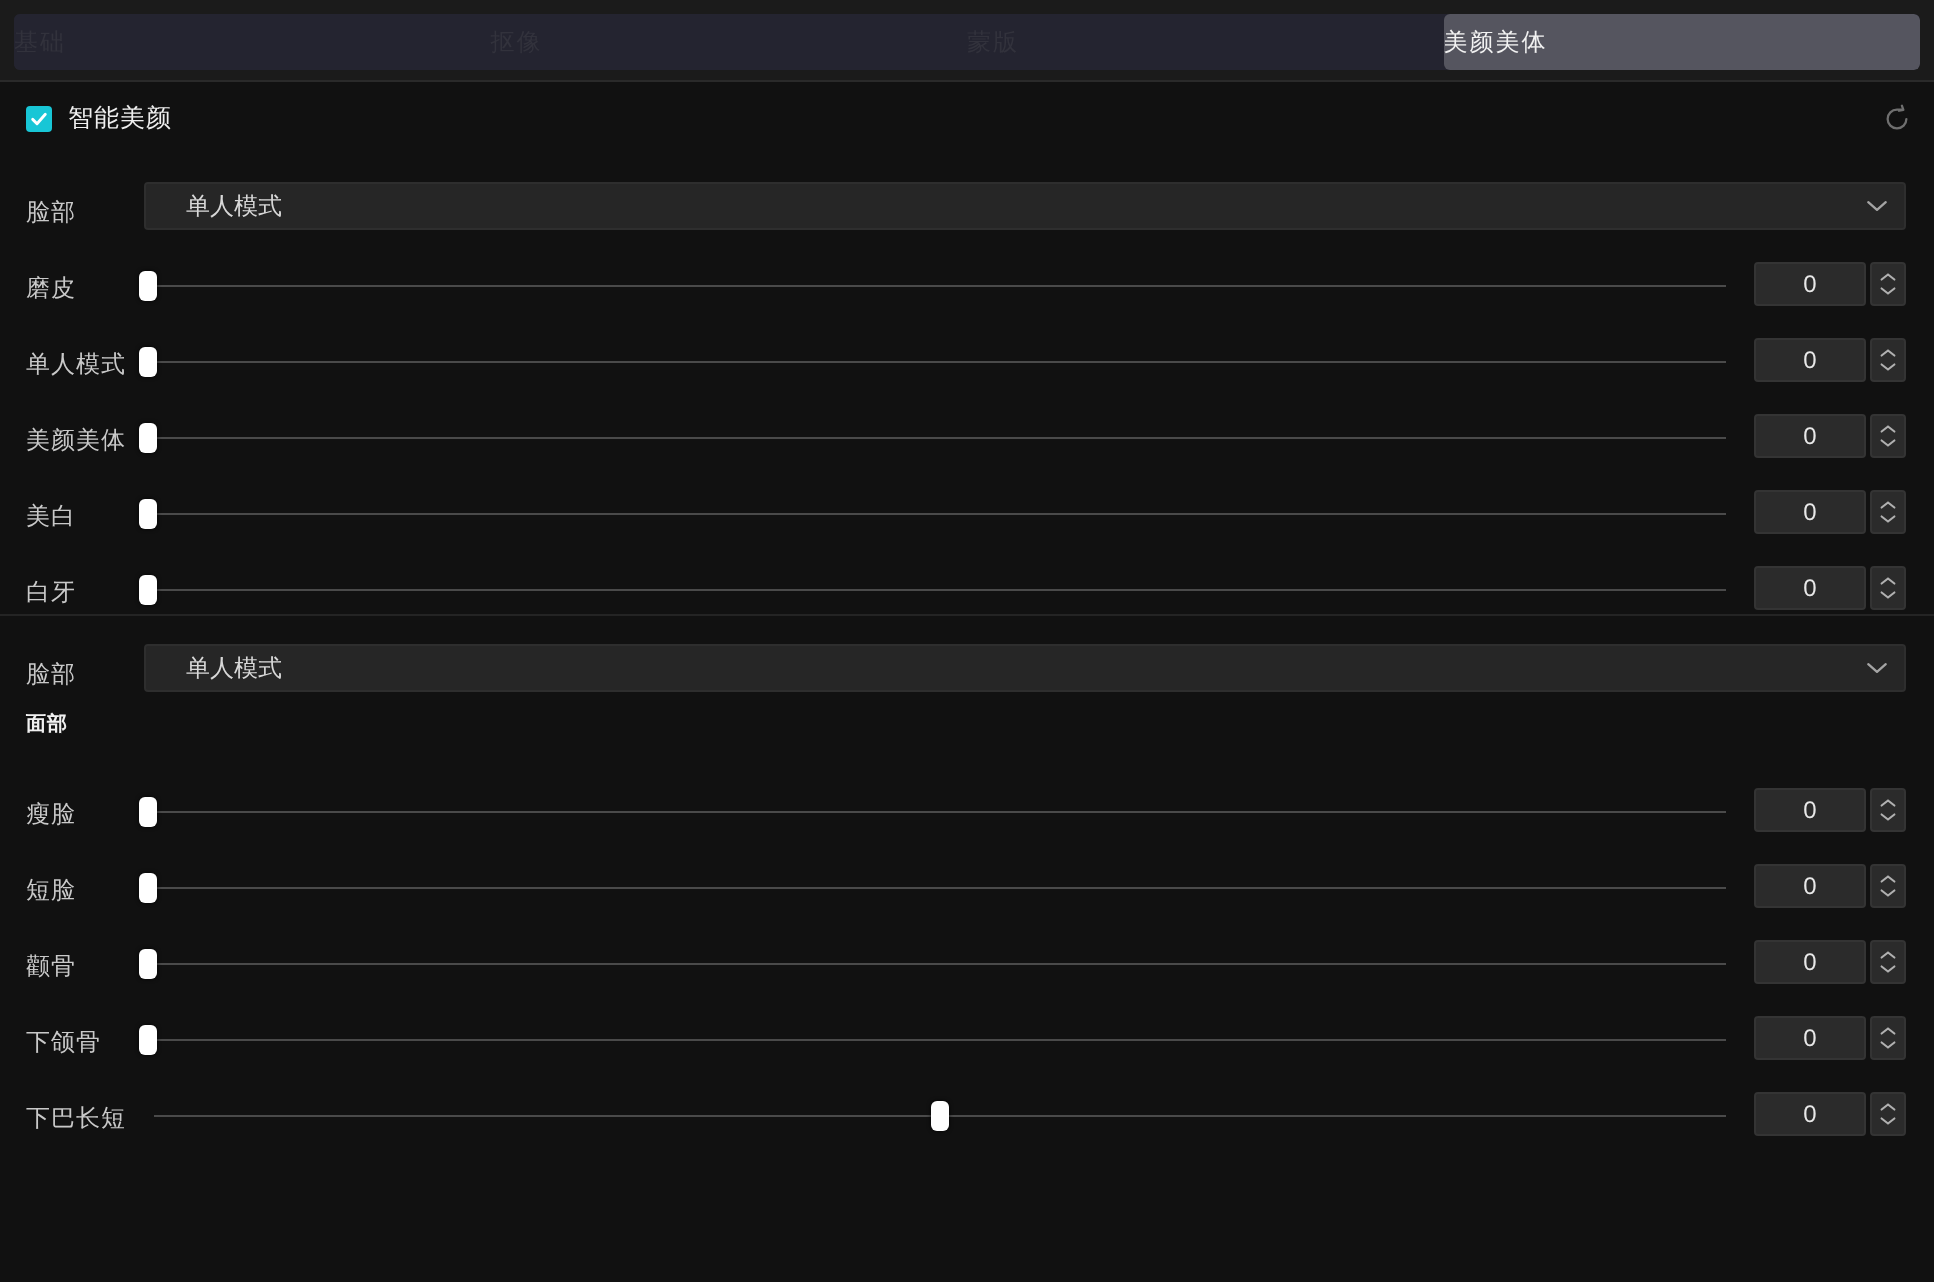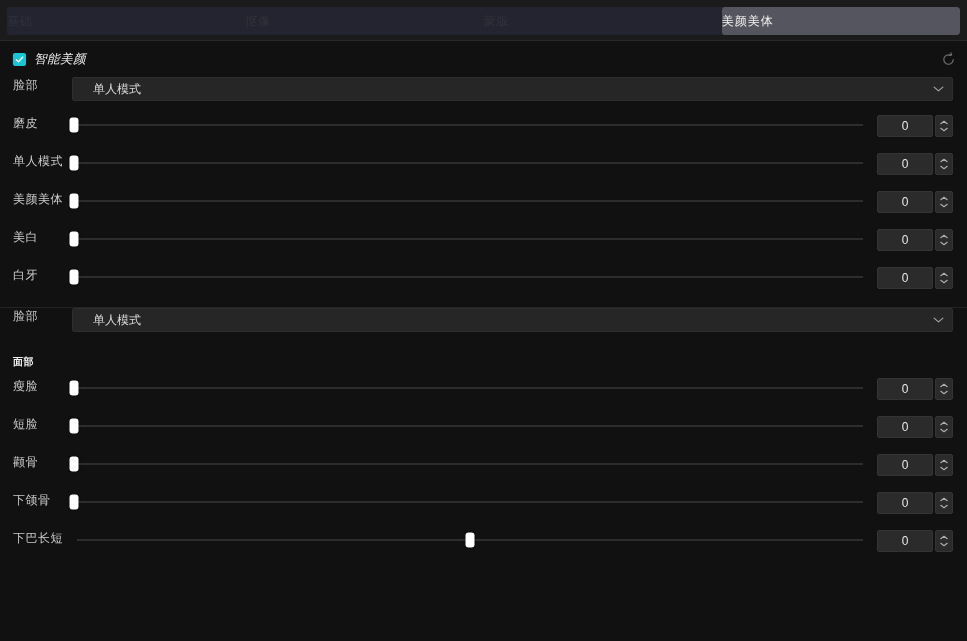--- a/index.html
+++ b/index.html
@@ -79,21 +79,20 @@
     justify-content: center;
     flex: 0 0 auto;
     margin-right: 8px;
     cursor: pointer;
   }
   .checkbox svg { display: block; }
   .section-title {
     font-size: 12.5px;
     color: #efefef;
     letter-spacing: 0.5px;
-    font-style: italic;
   }
   .reset-btn {
     position: absolute;
     right: 8px; top: 50%;
     transform: translateY(-50%);
     width: 22px; height: 22px;
     display: flex; align-items: center; justify-content: center;
     cursor: pointer;
     opacity: 0.55;
   }
@@ -101,21 +100,21 @@
   .divider {
     height: 1px;
     background: #242424;
     margin: 2px 0 0 0;
   }
 
   
   .row {
     height: 38px;
     display: flex;
-    align-items: flex-start;
+    align-items: flex-end;
     padding: 0 14px 0 13px;
   }
   .row-label {
     width: 55px;
     flex: 0 0 55px;
     font-size: 12px;
     color: #c9c9c9;
     letter-spacing: 0.5px;
     white-space: nowrap;
   }

